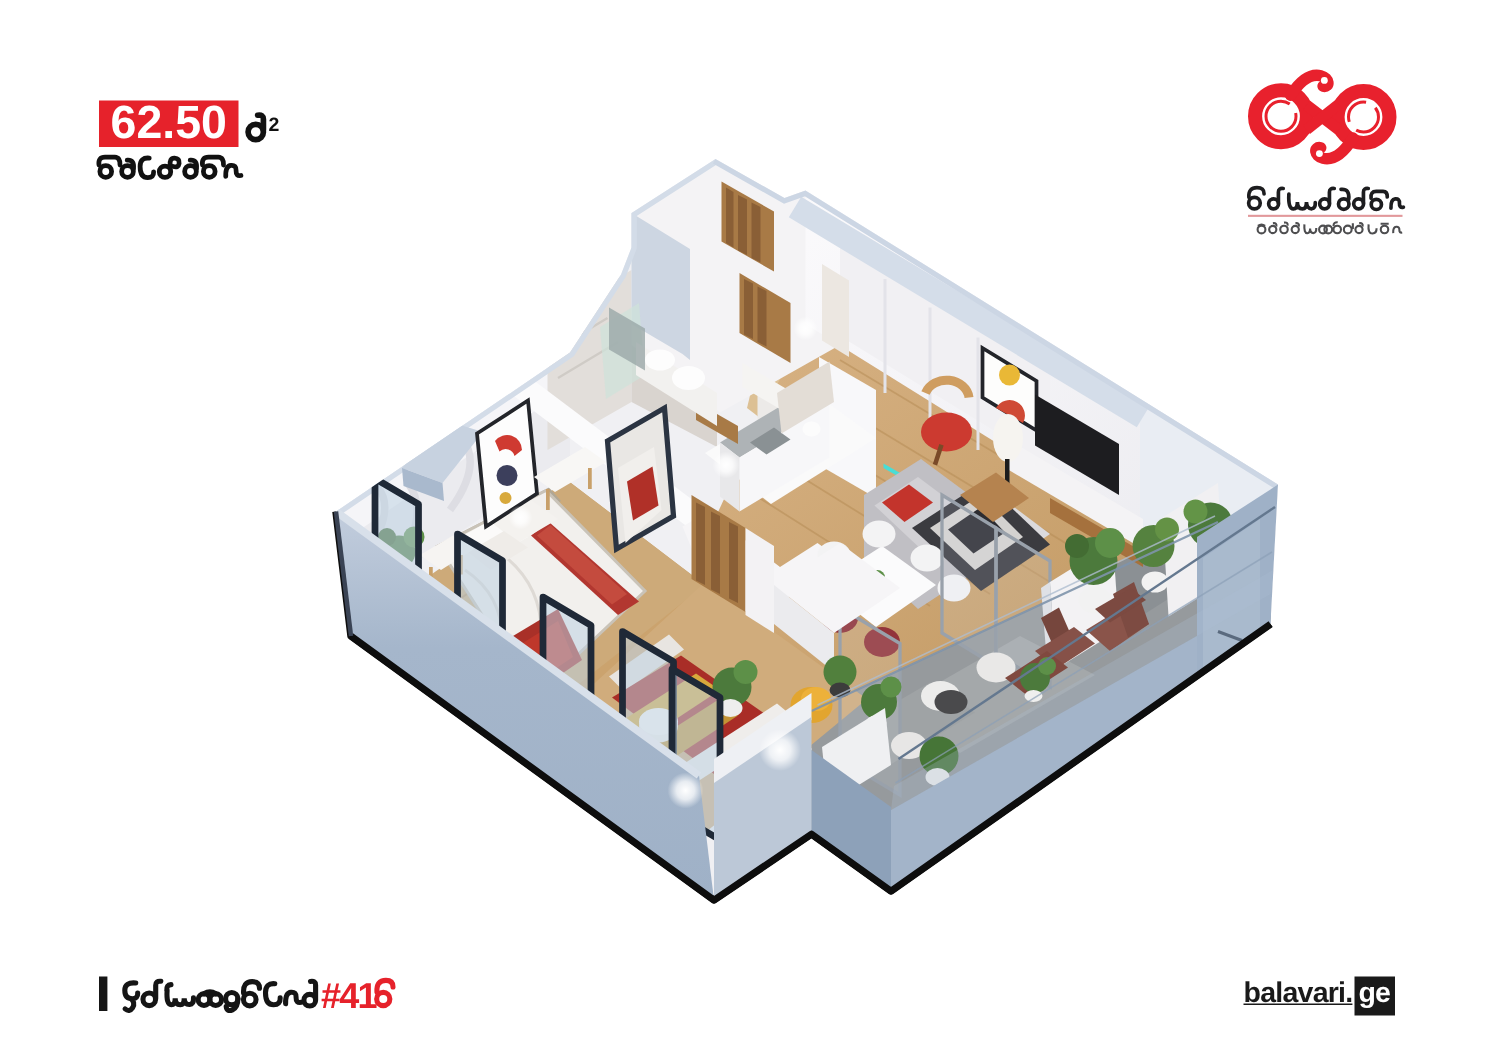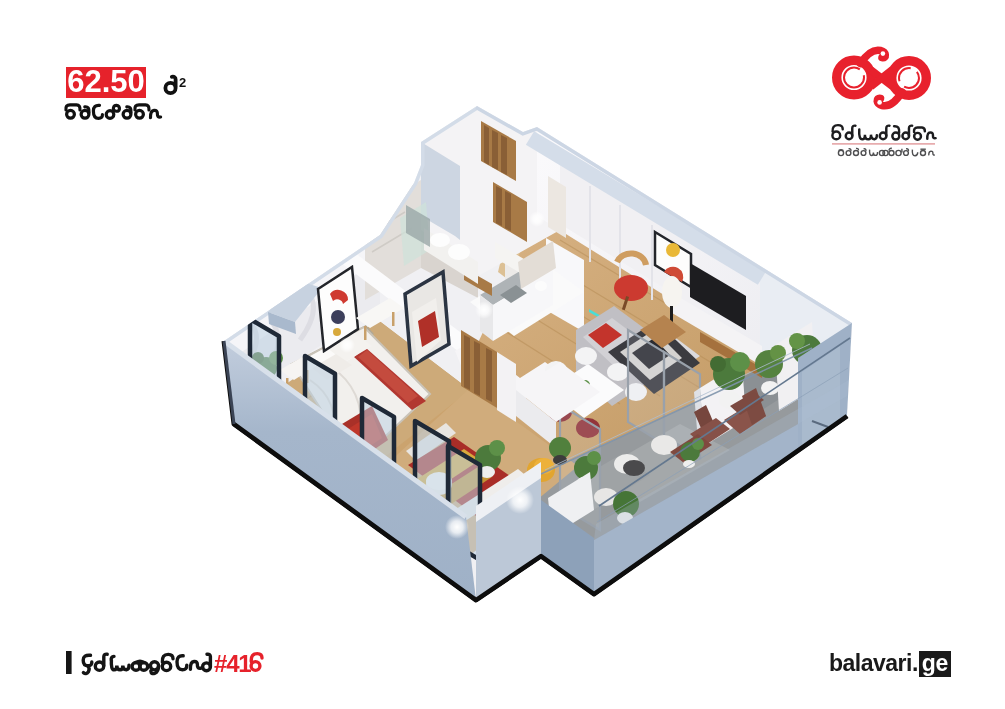--- a/index.html
+++ b/index.html
@@ -1,20 +1,20 @@
 <!DOCTYPE html>
 <html><head>
 <meta charset="utf-8">
 <style>
 html,body{margin:0;padding:0;background:#fff;}
 #page{position:relative;width:1005px;height:709px;background:#fff;overflow:hidden;
   font-family:"Liberation Sans",sans-serif;}
-#area{position:absolute;left:66px;top:67px;width:80px;height:31px;background:#e6222b;
+#area{position:absolute;left:66px;top:67px;width:93px;height:31px;background:#e6222b;
   color:#fff;font-weight:bold;font-size:31px;text-align:center;line-height:29px;letter-spacing:0px;}
-#blv{position:absolute;left:829px;top:651px;height:26px;font-weight:bold;font-size:23px;line-height:24px;color:#1a1a1a;letter-spacing:-0.5px;}
+#blv{position:absolute;left:829px;top:651px;height:26px;font-weight:bold;font-size:19px;line-height:24px;color:#1a1a1a;letter-spacing:-0.5px;text-decoration:underline;}
 #blv .ge{display:inline-block;background:#1a1a1a;color:#fff;height:26px;padding:0 3px;margin-left:1px;}
 </style>
 </head>
 <body>
 <div id="page">
 <svg id="scene" width="1005" height="709" viewBox="0 0 1005 709" style="position:absolute;left:0;top:0">
 <defs>
 <linearGradient id="wallBL" x1="0" y1="0" x2="0" y2="1">
  <stop offset="0" stop-color="#c2cddd"></stop>
           <stop offset="0.35" stop-color="#a5b6cb"></stop>

